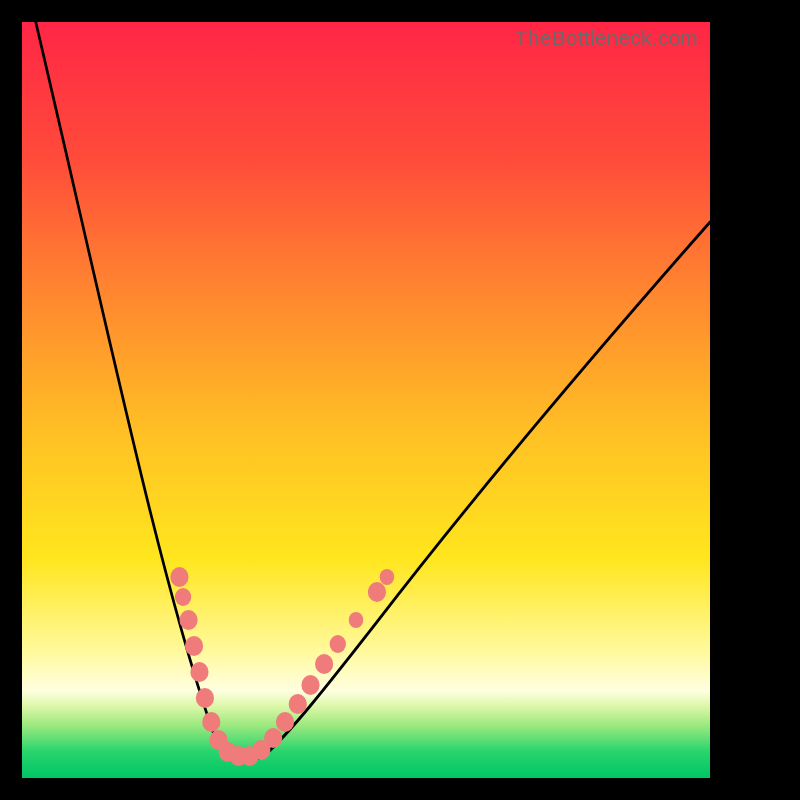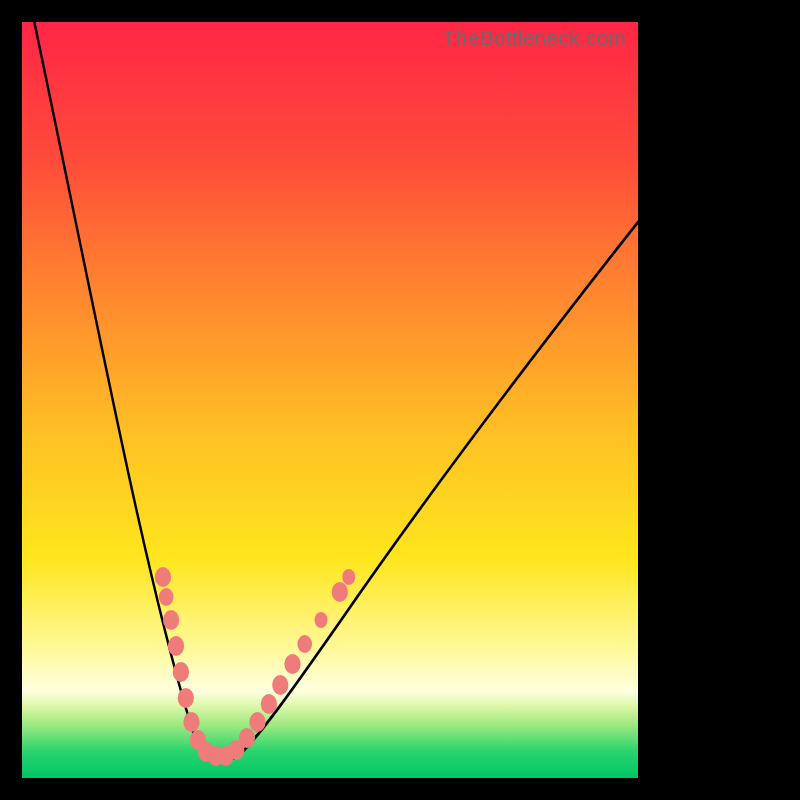--- a/index.html
+++ b/index.html
@@ -8,21 +8,21 @@
     width: 800px;
     height: 800px;
     background: #000000;
     overflow: hidden;
     font-family: Arial, Helvetica, sans-serif;
   }
   .frame {
     position: absolute;
     left: 22px;
     top: 22px;
-    width: 616px;
+    width: 688px;
     height: 756px;
     overflow: hidden;
     text-align: center;
   }
   .gradient {
     position: absolute;
     left: 0;
     top: 0;
     width: 100%;
     height: 100%;

